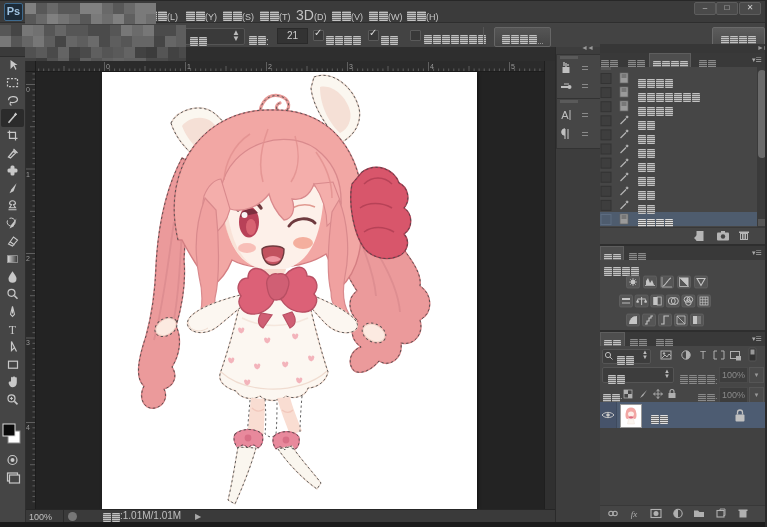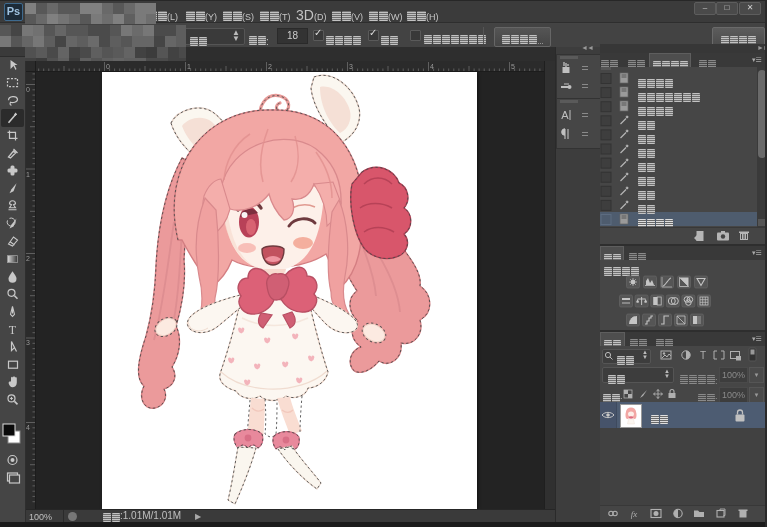--- a/index.html
+++ b/index.html
@@ -23,21 +23,21 @@
 <div class="abs" style="left:406px;top:6px;height:12px;white-space:nowrap"><span style="color:#c2c2c2;font-size:10px"></span><i class="c "></i><i class="c "></i><span class="lat" style="font-size:9px">(H)</span></div>
 <div class="abs" style="left:694px;top:2px;width:20px;height:11px;background:#4a4a4a;border:1px solid #5d5d5d;border-radius:2px;color:#cfcfcf;font-size:8px;text-align:center;line-height:10px">–</div>
 <div class="abs" style="left:716px;top:2px;width:20px;height:11px;background:#4a4a4a;border:1px solid #5d5d5d;border-radius:2px;color:#cfcfcf;font-size:8px;text-align:center;line-height:10px">□</div>
 <div class="abs" style="left:739px;top:2px;width:20px;height:11px;background:#4a4a4a;border:1px solid #5d5d5d;border-radius:2px;color:#cfcfcf;font-size:8px;text-align:center;line-height:10px">✕</div>
 <div class="abs" style="left:0;top:24px;width:767px;height:23px;background:#434343;border-bottom:1px solid #2c2c2c"></div>
 <div class="abs" style="left:168px;top:28px;width:75px;height:15px;background:#3a3a3a;border:1px solid #555;border-radius:2px">
     <span style="position:absolute;left:20px;top:3px"><i class="c s"></i><i class="c s"></i></span>
     <span style="position:absolute;right:4px;top:1px;color:#bbb;font-size:8px;line-height:6px">▲<br>▼</span>
   </div>
 <div class="abs" style="left:248px;top:31px"><i class="c s"></i><i class="c s"></i><span class="lat">:</span></div>
-<div class="abs" style="left:277px;top:28px;width:29px;height:14px;background:#333;border:1px solid #2a2a2a;color:#ccc;font-size:10px;text-align:center;line-height:14px">18</div>
+<div class="abs" style="left:277px;top:28px;width:29px;height:14px;background:#333;border:1px solid #2a2a2a;color:#ccc;font-size:10px;text-align:center;line-height:14px">21</div>
 <div class="abs" style="left:313px;top:30px;width:9px;height:9px;background:#383838;border:1px solid #5a5a5a;border-radius:1px">
     <span style="position:absolute;left:0px;top:-4px;color:#ddd;font-size:10px">✓</span>
   </div>
 <div class="abs" style="left:325px;top:31px"><i class="c s"></i><i class="c s"></i><i class="c s"></i><i class="c s"></i></div>
 <div class="abs" style="left:368px;top:30px;width:9px;height:9px;background:#383838;border:1px solid #5a5a5a;border-radius:1px">
     <span style="position:absolute;left:0px;top:-4px;color:#ddd;font-size:10px">✓</span>
   </div>
 <div class="abs" style="left:380px;top:31px"><i class="c s"></i><i class="c s"></i></div>
 <div class="abs" style="left:410px;top:30px;width:9px;height:9px;background:#383838;border:1px solid #5a5a5a;border-radius:1px"></div>
 <div class="abs" style="left:423px;top:30px"><i class="c s"></i><i class="c s"></i><i class="c s"></i><i class="c s"></i><i class="c s"></i><i class="c s"></i><i class="c s"></i></div>

